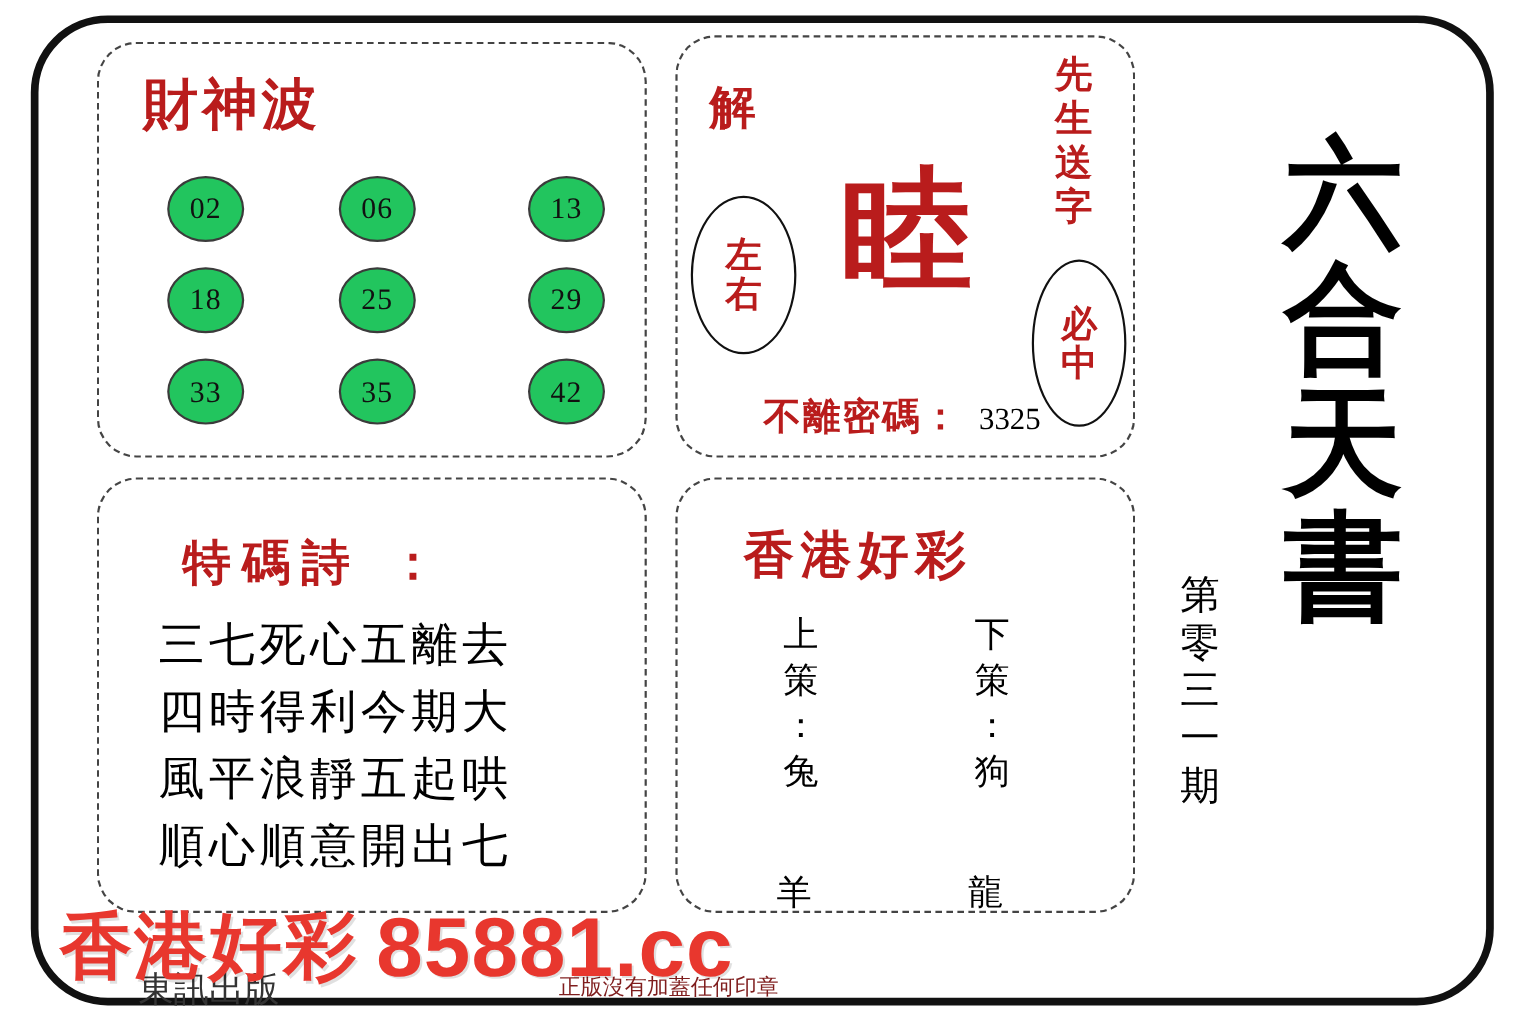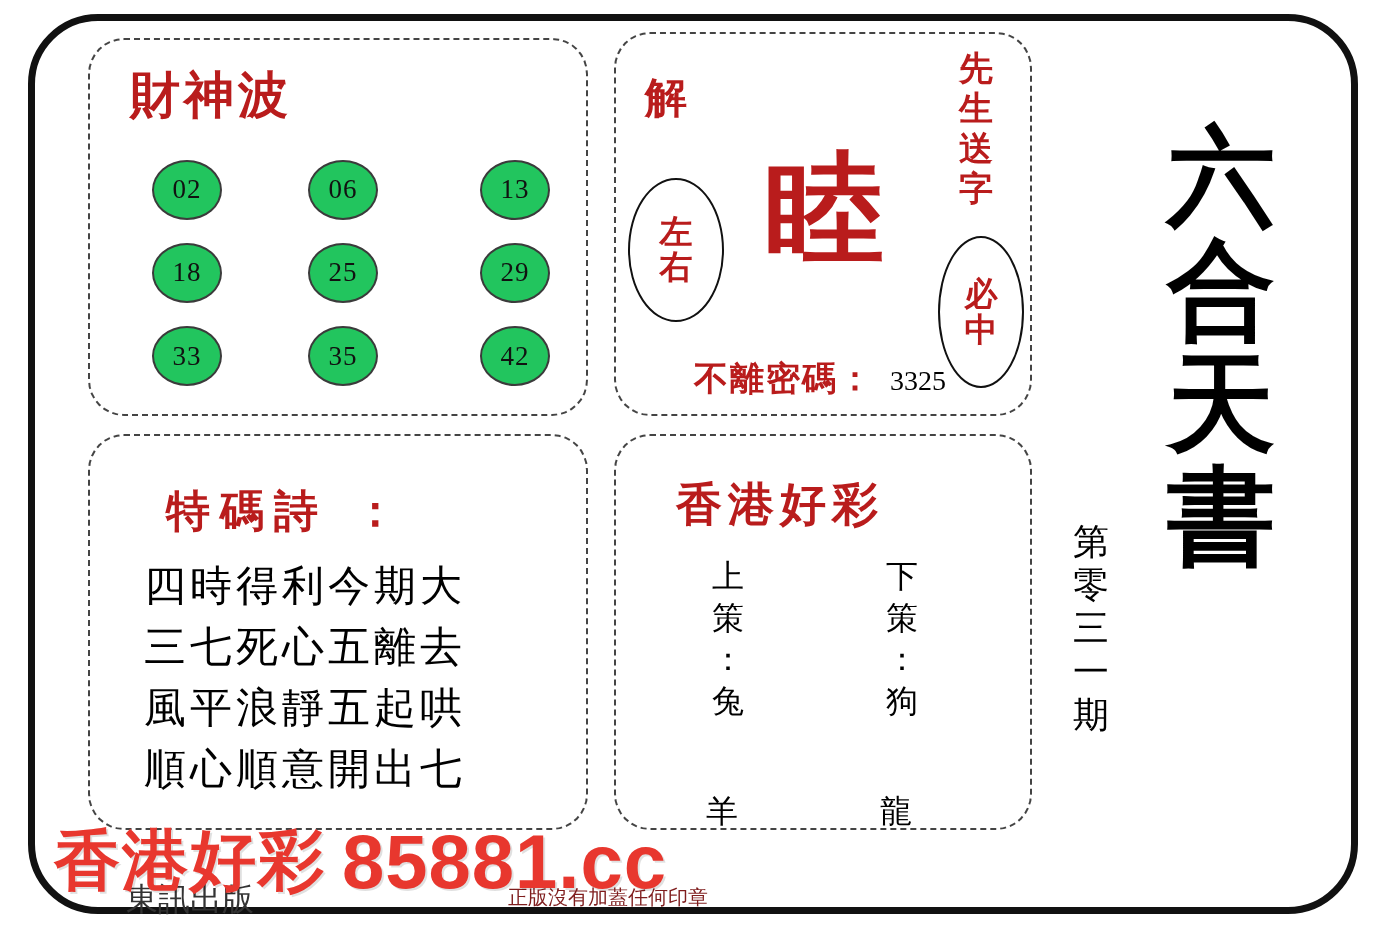--- a/index.html
+++ b/index.html
@@ -324,22 +324,22 @@
   </div>
 
   <div id="code-row">
     <span class="cn-bold" id="code-label">不離密碼：</span>
     <span id="code-value">3325</span>
   </div>
 
   <div class="panel" id="panel-poem"></div>
   <div class="cn-bold" id="poem-title">特碼詩 ：</div>
   <div id="poem-lines">
+    <div class="poem-line">三七死心五離去</div>
     <div class="poem-line">四時得利今期大</div>
-    <div class="poem-line">三七死心五離去</div>
     <div class="poem-line">風平浪靜五起哄</div>
     <div class="poem-line">順心順意開出七</div>
   </div>
 
   <div class="panel" id="panel-zodiac"></div>
   <div class="cn-bold" id="zodiac-title">香港好彩</div>
   <div class="zodiac-col" id="zodiac-col-shang">
       <div>上</div>
       <div>策</div>
       <div>：</div>

